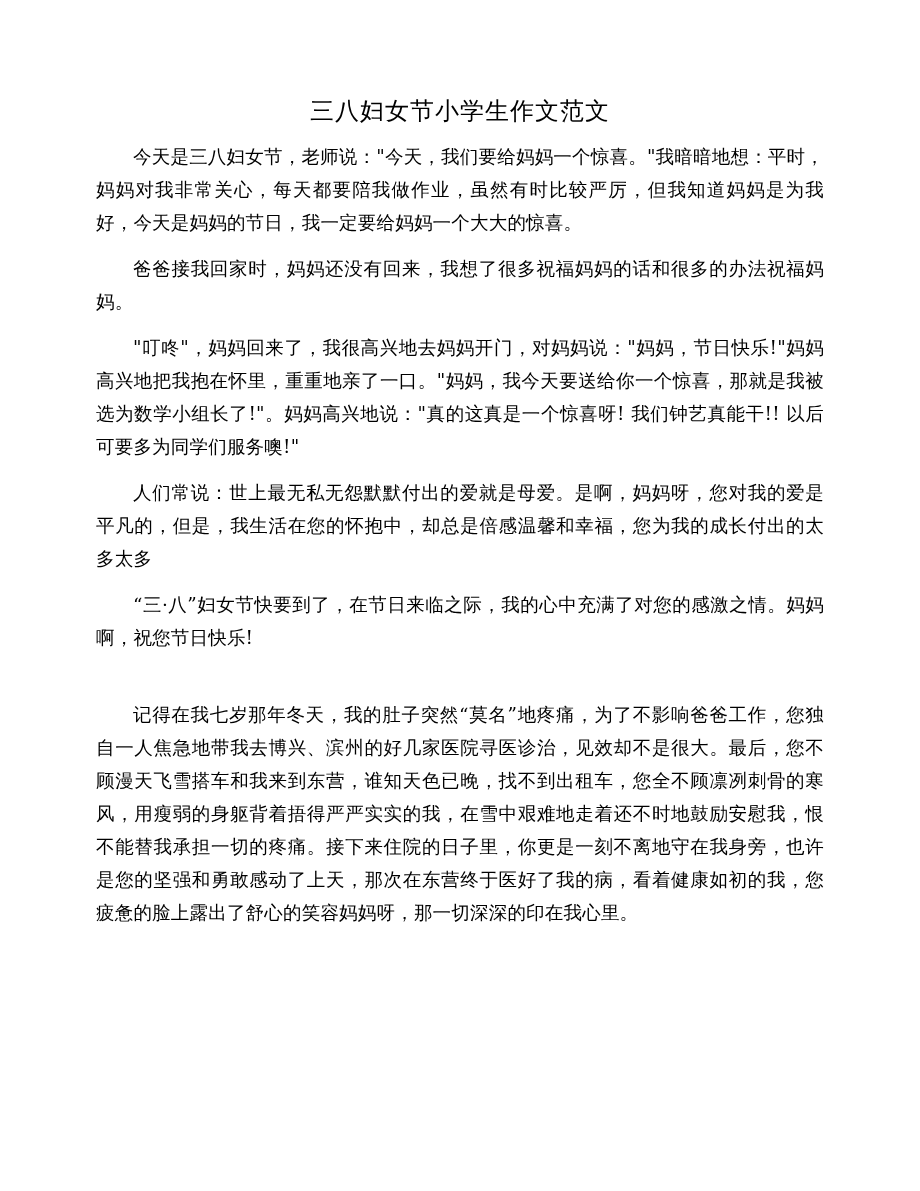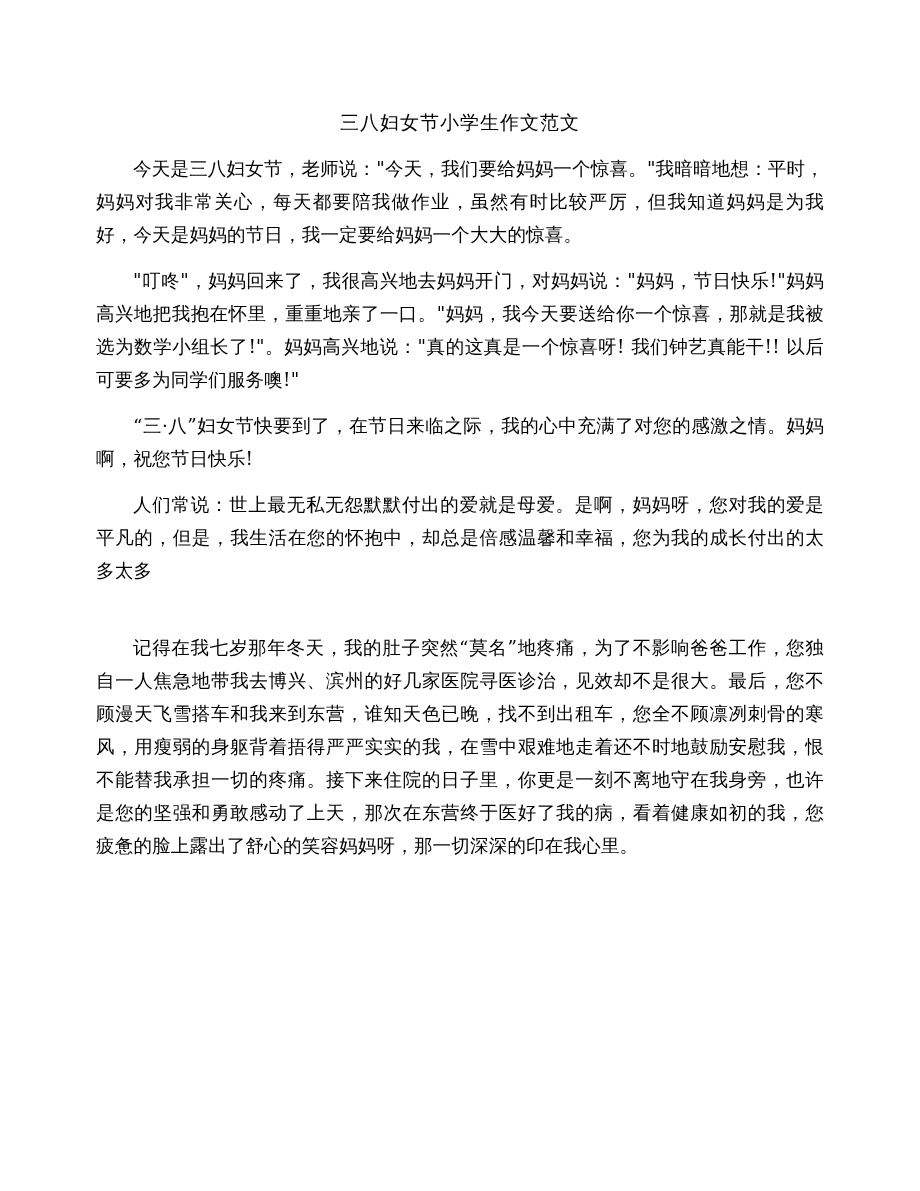--- a/index.html
+++ b/index.html
@@ -22,25 +22,25 @@
     padding: 0;
   }
   .doc-body {
     position: absolute;
     left: 96px;
     top: 96px;
     width: 728px;
   }
   .doc-title {
     text-align: center;
-    font-size: 19px;
+    font-size: 24px;
     line-height: 30px;
     font-weight: normal;
     letter-spacing: 1px;
-    margin: 12px 0 14px 0;
+    margin: 0 0 14px 0;
     font-family: Liberation Serif, serif;
   }
   .para {
     font-size: 18.5px;
     line-height: 33px;
     text-align: justify;
     text-justify: inter-ideograph;
     margin: 0 0 13px 0;
     text-indent: 2em;
     letter-spacing: 0.2px;
@@ -51,18 +51,19 @@
     margin-top: 44px;
   }
 </style>
 </head>
 <body>
 
 <div class="page">
   <div class="doc-body">
     <h1 class="doc-title">三八妇女节小学生作文范文</h1>
     <p class="para">今天是三八妇女节，老师说："今天，我们要给妈妈一个惊喜。"我暗暗地想：平时，妈妈对我非常关心，每天都要陪我做作业，虽然有时比较严厉，但我知道妈妈是为我好，今天是妈妈的节日，我一定要给妈妈一个大大的惊喜。</p>
+    <p class="para">爸爸接我回家时，妈妈还没有回来，我想了很多祝福妈妈的话和很多的办法祝福妈妈。</p>
     <p class="para">"叮咚"，妈妈回来了，我很高兴地去妈妈开门，对妈妈说："妈妈，节日快乐!"妈妈高兴地把我抱在怀里，重重地亲了一口。"妈妈，我今天要送给你一个惊喜，那就是我被选为数学小组长了!"。妈妈高兴地说："真的这真是一个惊喜呀! 我们钟艺真能干!! 以后可要多为同学们服务噢!"</p>
+    <p class="para">人们常说：世上最无私无怨默默付出的爱就是母爱。是啊，妈妈呀，您对我的爱是平凡的，但是，我生活在您的怀抱中，却总是倍感温馨和幸福，您为我的成长付出的太多太多</p>
     <p class="para">“三·八”妇女节快要到了，在节日来临之际，我的心中充满了对您的感激之情。妈妈啊，祝您节日快乐!</p>
-    <p class="para">人们常说：世上最无私无怨默默付出的爱就是母爱。是啊，妈妈呀，您对我的爱是平凡的，但是，我生活在您的怀抱中，却总是倍感温馨和幸福，您为我的成长付出的太多太多</p>
     <p class="para">记得在我七岁那年冬天，我的肚子突然“莫名”地疼痛，为了不影响爸爸工作，您独自一人焦急地带我去博兴、滨州的好几家医院寻医诊治，见效却不是很大。最后，您不顾漫天飞雪搭车和我来到东营，谁知天色已晚，找不到出租车，您全不顾凛冽刺骨的寒风，用瘦弱的身躯背着捂得严严实实的我，在雪中艰难地走着还不时地鼓励安慰我，恨不能替我承担一切的疼痛。接下来住院的日子里，你更是一刻不离地守在我身旁，也许是您的坚强和勇敢感动了上天，那次在东营终于医好了我的病，看着健康如初的我，您疲惫的脸上露出了舒心的笑容妈妈呀，那一切深深的印在我心里。</p>
   </div>
 </div>
 
 </body></html>

